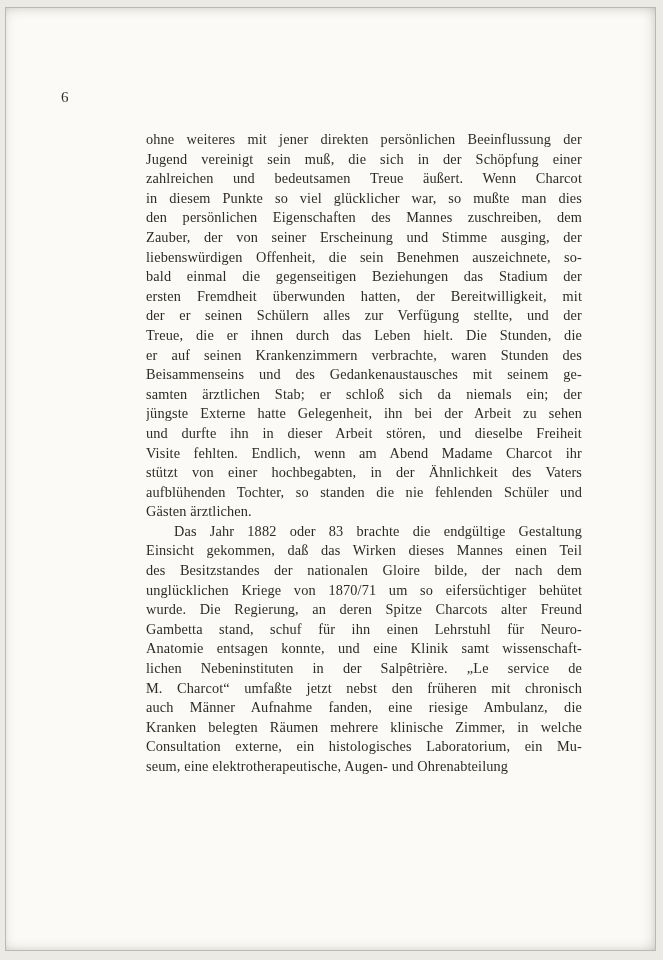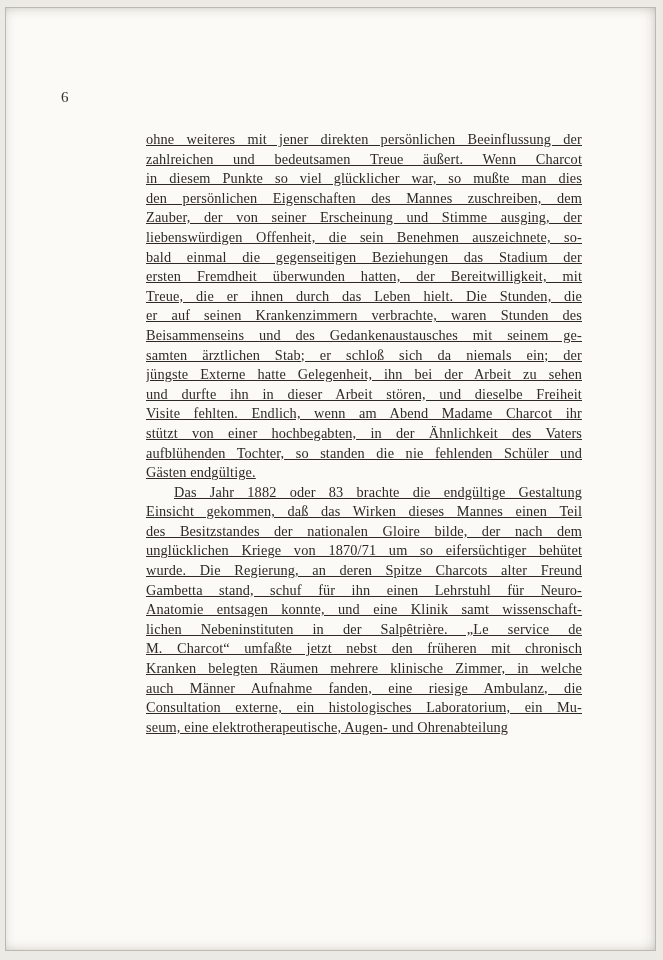--- a/index.html
+++ b/index.html
@@ -39,21 +39,20 @@
   }
   .text-block {
     position: absolute;
     left: 140px;
     top: 122px;
     width: 436px;
     color: #2e2b26;
     font-size: 14.3px;
     line-height: 19.6px;
     letter-spacing: 0.01em;
-    text-decoration: underline;
   }
   .paragraph {
     margin: 0;
   }
   .line {
     height: 19.6px;
     overflow: hidden;
     text-align: justify;
     text-align-last: justify;
   }
@@ -66,48 +65,50 @@
 </style>
 </head>
 <body>
 
 <div class="scan">
   <div class="page">
     <div class="pagenum">6</div>
     <div class="text-block">
         <div class="paragraph">
           <div class="line">ohne weiteres mit jener direkten persönlichen Beeinflussung der</div>
+          <div class="line">Jugend vereinigt sein muß, die sich in der Schöpfung einer</div>
           <div class="line">zahlreichen und bedeutsamen Treue äußert. Wenn Charcot</div>
           <div class="line">in diesem Punkte so viel glücklicher war, so mußte man dies</div>
           <div class="line">den persönlichen Eigenschaften des Mannes zuschreiben, dem</div>
           <div class="line">Zauber, der von seiner Erscheinung und Stimme ausging, der</div>
           <div class="line">liebenswürdigen Offenheit, die sein Benehmen auszeichnete, so-</div>
           <div class="line">bald einmal die gegenseitigen Beziehungen das Stadium der</div>
           <div class="line">ersten Fremdheit überwunden hatten, der Bereitwilligkeit, mit</div>
+          <div class="line">der er seinen Schülern alles zur Verfügung stellte, und der</div>
           <div class="line">Treue, die er ihnen durch das Leben hielt. Die Stunden, die</div>
           <div class="line">er auf seinen Krankenzimmern verbrachte, waren Stunden des</div>
           <div class="line">Beisammenseins und des Gedankenaustausches mit seinem ge-</div>
           <div class="line">samten ärztlichen Stab; er schloß sich da niemals ein; der</div>
           <div class="line">jüngste Externe hatte Gelegenheit, ihn bei der Arbeit zu sehen</div>
           <div class="line">und durfte ihn in dieser Arbeit stören, und dieselbe Freiheit</div>
           <div class="line">Visite fehlten. Endlich, wenn am Abend Madame Charcot ihr</div>
           <div class="line">stützt von einer hochbegabten, in der Ähnlichkeit des Vaters</div>
           <div class="line">aufblühenden Tochter, so standen die nie fehlenden Schüler und</div>
-          <div class="line last">Gästen endgültige.</div>
+          <div class="line last">Gästen ärztlichen.</div>
         </div>
         <div class="paragraph">
           <div class="line indent">Das Jahr 1882 oder 83 brachte die endgültige Gestaltung</div>
           <div class="line">Einsicht gekommen, daß das Wirken dieses Mannes einen Teil</div>
           <div class="line">des Besitzstandes der nationalen Gloire bilde, der nach dem</div>
           <div class="line">unglücklichen Kriege von 1870/71 um so eifersüchtiger behütet</div>
           <div class="line">wurde. Die Regierung, an deren Spitze Charcots alter Freund</div>
           <div class="line">Gambetta stand, schuf für ihn einen Lehrstuhl für Neuro-</div>
           <div class="line">Anatomie entsagen konnte, und eine Klinik samt wissenschaft-</div>
           <div class="line">lichen Nebeninstituten in der Salpêtrière. „Le service de</div>
           <div class="line">M. Charcot“ umfaßte jetzt nebst den früheren mit chronisch</div>
+          <div class="line">auch Männer Aufnahme fanden, eine riesige Ambulanz, die</div>
           <div class="line">Kranken belegten Räumen mehrere klinische Zimmer, in welche</div>
-          <div class="line">auch Männer Aufnahme fanden, eine riesige Ambulanz, die</div>
           <div class="line">Consultation externe, ein histologisches Laboratorium, ein Mu-</div>
           <div class="line last">seum, eine elektrotherapeutische, Augen- und Ohrenabteilung</div>
         </div>
       </div>
   </div>
 </div>
 
 </body></html>

